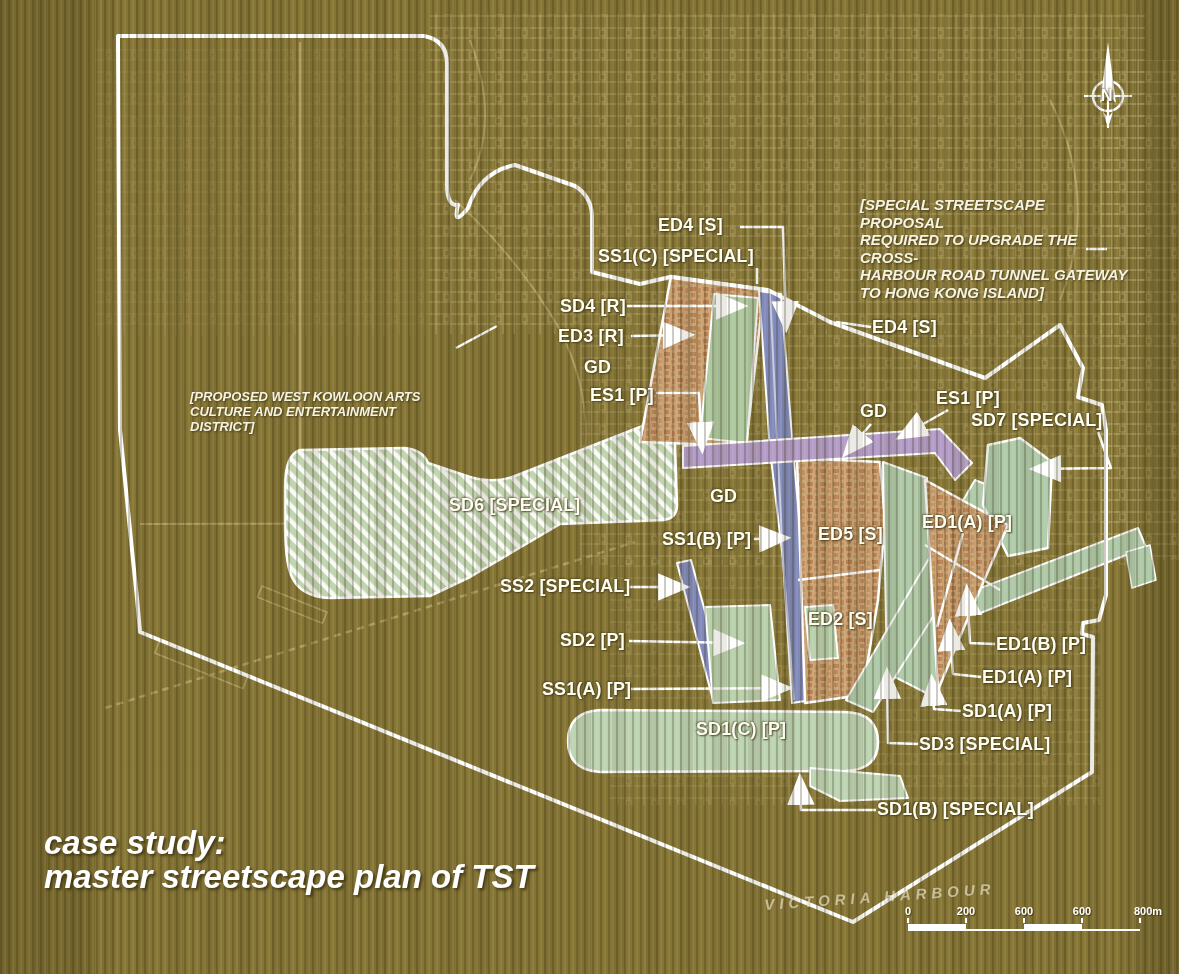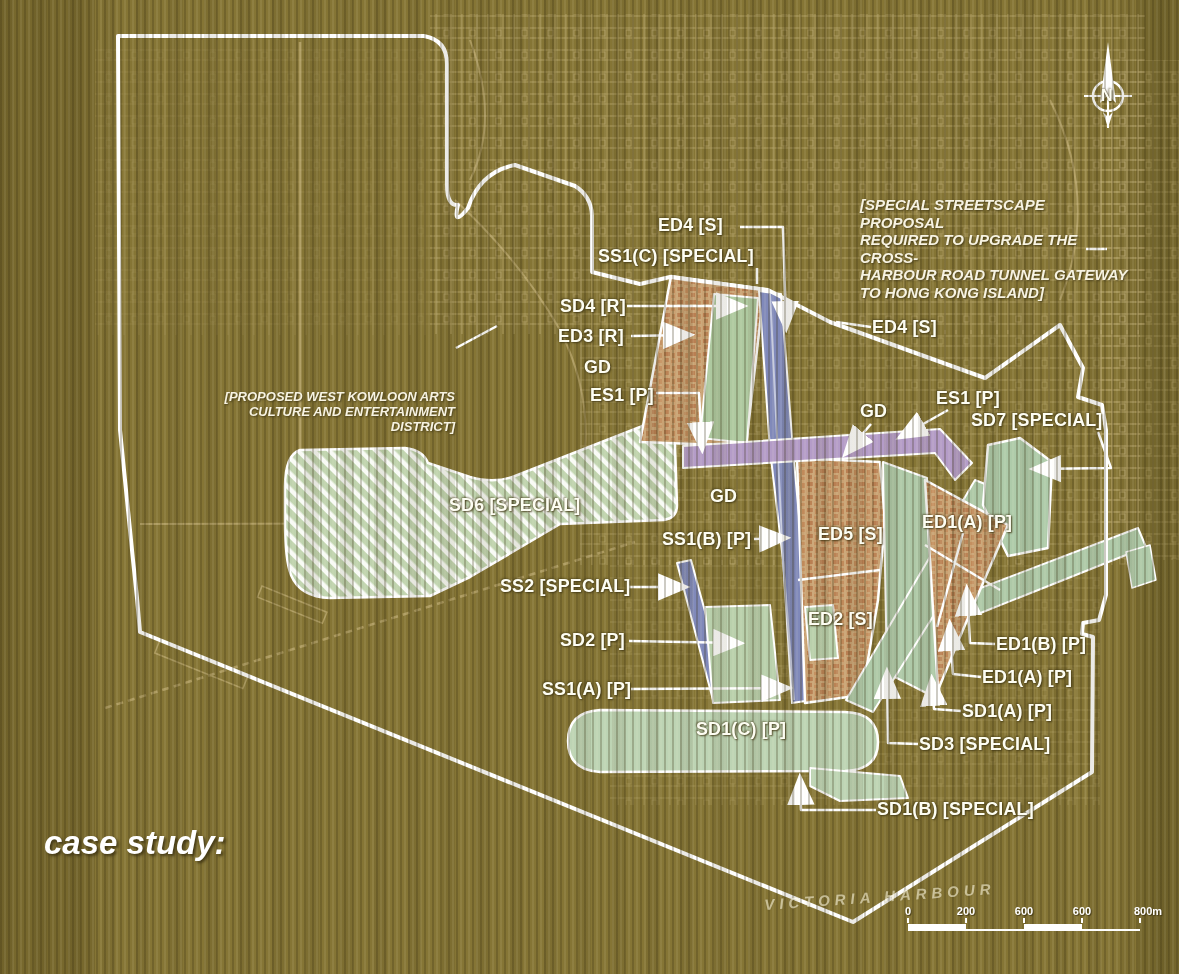--- a/index.html
+++ b/index.html
@@ -20,21 +20,21 @@
   .zlabel{
     position:absolute;color:#fdfdf2;font-weight:bold;font-size:19px;white-space:nowrap;
     transform:scaleX(.94);transform-origin:left top;letter-spacing:.2px;
     text-shadow:1px 1px 2px rgba(64,54,20,.9), -1px -1px 2px rgba(64,54,20,.55);
   }
   .note{
     position:absolute;color:#f7f3e2;font-weight:bold;white-space:pre-line;
     text-shadow:1px 1px 2px rgba(64,54,20,.85);
   }
   .note-wk-main{left:205px;top:337px;width:250px;text-align:right;font-size:15px;line-height:17px;}
-  .note-wk-sub{left:190px;top:389px;width:265px;text-align:right;font-size:13px;line-height:15px;font-style:italic;}
+  .note-wk-sub{left:190px;top:389px;width:265px;text-align:left;font-size:13px;line-height:15px;font-style:italic;}
   .note-ch{left:845px;top:196px;width:270px;text-align:left;font-size:15px;line-height:17.5px;font-style:italic;margin-left:15px;}
   .caption{
     position:absolute;left:44px;top:826px;color:#fff;font-weight:bold;font-style:italic;
     font-size:33px;line-height:34px;text-shadow:2px 2px 3px rgba(55,46,15,.85);
   }
   .harbour{
     position:absolute;left:764px;top:888px;color:#fffbe4;opacity:.55;font-weight:bold;
     font-style:italic;font-size:15px;letter-spacing:5px;transform:rotate(-4deg);white-space:nowrap;
     text-shadow:0 0 2px rgba(90,78,30,.8);
   }
@@ -205,20 +205,21 @@
 REQUIRED TO UPGRADE THE CROSS-
 HARBOUR ROAD TUNNEL GATEWAY
 TO HONG KONG ISLAND]</div>
 
   <div class="harbour">VICTORIA HARBOUR</div>
 
   <div class="zlabel" style="left:1101px;top:87px;font-size:16px;transform:none;">N</div>
 
   <div class="caption">
     <div>case study:</div>
+    <div>master streetscape plan of TST</div>
   </div>
 
   <div class="scalebar" id="scalebar">
       <span class="num" style="left: 4px;">0</span>
       <div class="tick" style="left: 3px;"></div>
       <div class="seg solid" style="left: 4px; width: 58px;"></div>
       <span class="num" style="left: 62px;">200</span>
       <div class="tick" style="left: 61px;"></div>
       <div class="seg thin" style="left: 62px; width: 58px;"></div>
       <span class="num" style="left: 120px;">600</span>

